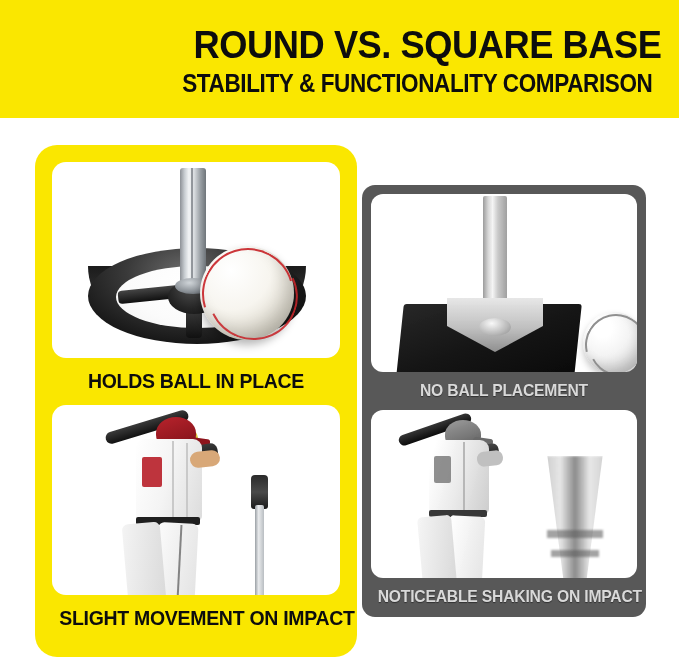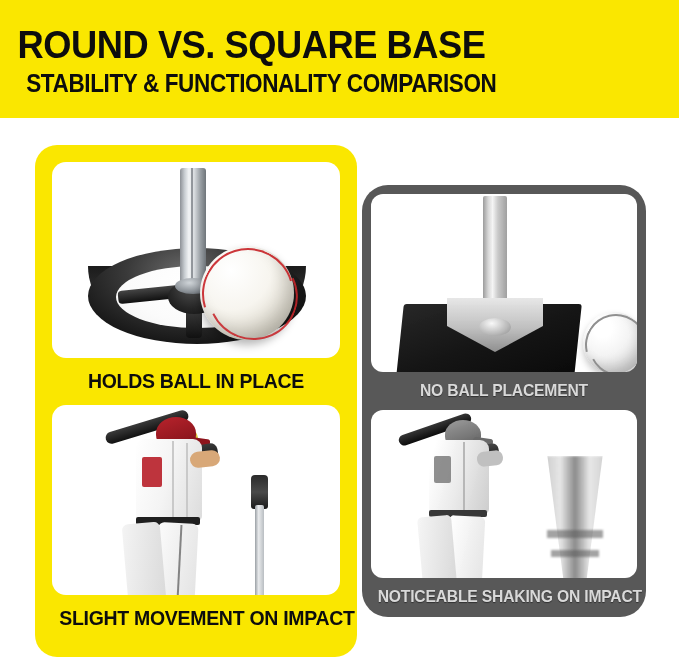--- a/index.html
+++ b/index.html
@@ -7,21 +7,21 @@
     width:679px;height:671px;overflow:hidden;
     font-family:"Liberation Sans", sans-serif;
     position:relative;
   }
 
   
   .header{
     position:absolute;left:0;top:0;width:679px;height:118px;
     background:#FAE700;
     display:flex;flex-direction:column;
-    align-items:flex-start;justify-content:center;
+    align-items:flex-end;justify-content:center;
     box-sizing:border-box;padding-top:4px;
   }
   .title{
     font-size:39px;line-height:42px;font-weight:bold;color:#0d0d0d;
     letter-spacing:-0.5px;transform:scaleX(0.93);transform-origin:center;
     white-space:nowrap;margin:0;
   }
   .subtitle{
     font-size:25px;line-height:30px;font-weight:bold;color:#0d0d0d;
     letter-spacing:-0.4px;transform:scaleX(0.90);transform-origin:center;
@@ -30,21 +30,21 @@
 
   
   .panel-yellow{
     position:absolute;left:35px;top:145px;width:322px;height:512px;
     background:#FAE700;border-radius:22px;
     box-sizing:border-box;padding:17px 17px 5px 17px;
     z-index:3;
   }
   .panel-gray{
     position:absolute;left:362px;top:185px;width:284px;height:432px;
-    background:#585858;border-radius:26px;
+    background:#585858;border-radius:13px;
     box-sizing:border-box;padding:9px 9px 0 9px;
     z-index:2;
   }
 
   .card{
     background:#ffffff;border-radius:14px;
     position:relative;overflow:hidden;
   }
   .panel-yellow .card{width:288px;height:196px;}
   .panel-yellow .card.second{height:190px;}

